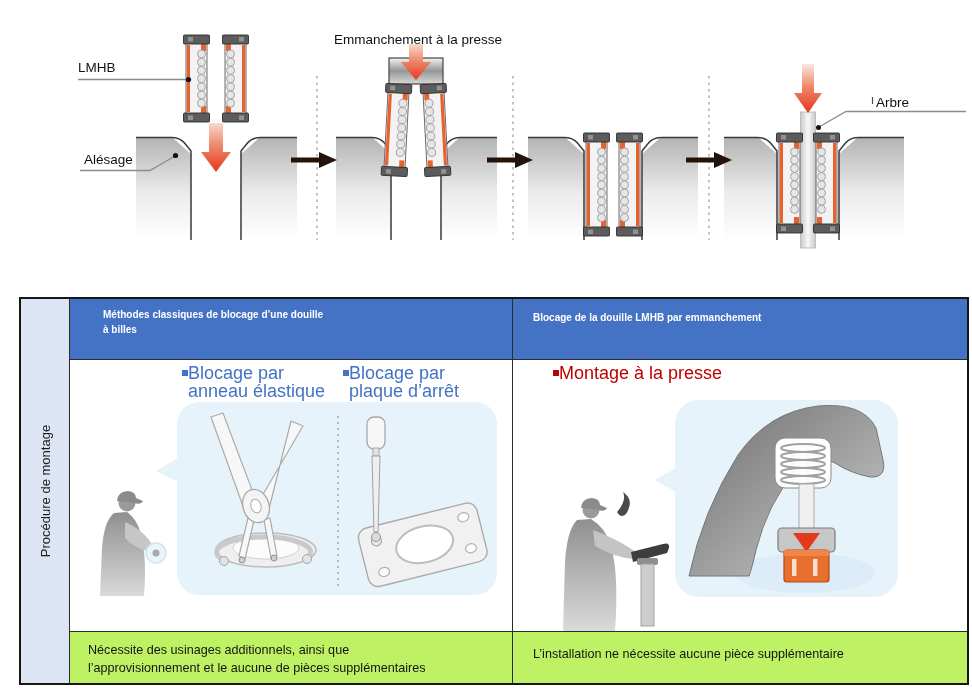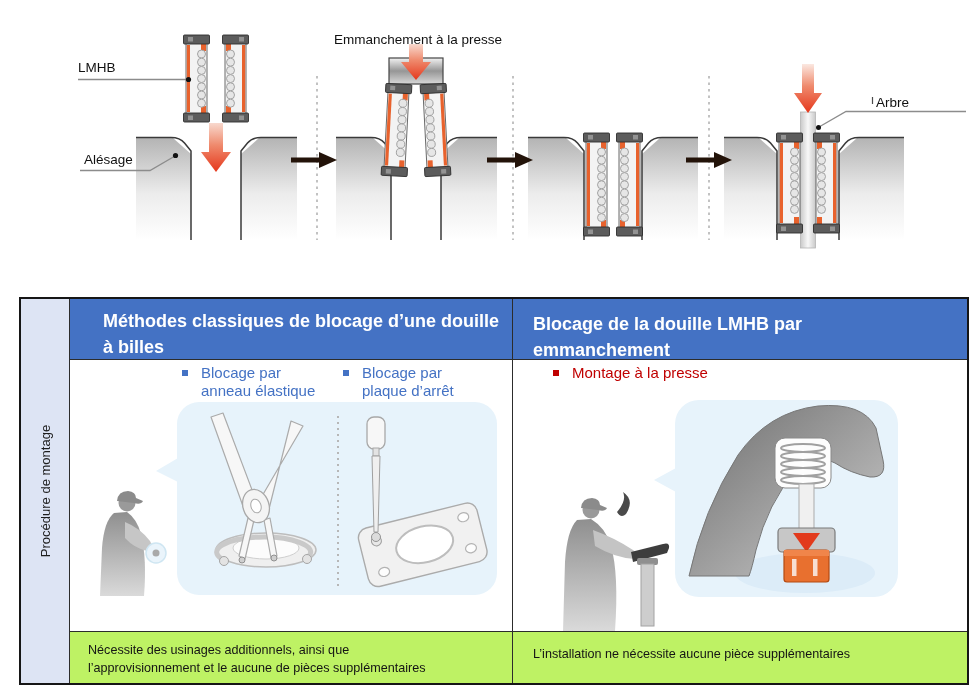--- a/index.html
+++ b/index.html
@@ -9,28 +9,28 @@
   .dlbl{font-size:13.5px;fill:#111;}
   .diagram{position:absolute;left:0;top:0;}
   
   .tbl{position:absolute;left:19px;top:297px;width:950px;height:388px;box-sizing:border-box;
        border:2px solid #161616;display:grid;
        grid-template-columns:49px 443px 454px;grid-template-rows:61px 1fr 51px;}
   .tbl>div{box-sizing:border-box;}
   .side{grid-column:1;grid-row:1/4;background:#dde4f4;border-right:1.5px solid #2c2c2c;position:relative;}
   .side span{position:absolute;left:50%;top:50%;transform:translate(-50%,-50%) rotate(-90deg);
              white-space:nowrap;font-size:13px;color:#1d1d1d;}
-  .head{background:#4472c4;color:#fff;font-weight:bold;font-size:18px;line-height:1.45;}
+  .head{background:#4472c4;color:#fff;font-weight:bold;font-size:10px;line-height:1.45;}
   .head1{grid-column:2;grid-row:1;padding:9px 8px 0 33px;border-right:1.5px solid #2c2c2c;border-bottom:1.5px solid #2c2c2c;}
   .head2{grid-column:3;grid-row:1;padding:12px 24px 0 20px;border-bottom:1.5px solid #2c2c2c;}
   .head span{display:block;}
   .body1{grid-column:2;grid-row:2;background:#fff;position:relative;border-right:1.5px solid #2c2c2c;border-bottom:1.5px solid #2c2c2c;}
   .body2{grid-column:3;grid-row:2;background:#fff;position:relative;border-bottom:1.5px solid #2c2c2c;text-align:right;}
   .body1 svg,.body2 svg{position:absolute;left:0;top:0;}
-  .bullet{position:absolute;display:flex;gap:13px;font-size:15px;line-height:18px;}
+  .bullet{position:absolute;display:flex;gap:0;font-size:18px;line-height:18px;}
   .b-blue{color:#4472c4;}
   .b-red{color:#c00000;}
   .sq{width:6px;height:6px;background:currentColor;margin-top:6px;flex:0 0 auto;}
   .bl span{display:block;}
   .foot{background:#bef264;font-size:12.6px;line-height:1.45;color:#141414;}
   .foot1{grid-column:2;grid-row:3;padding:9px 6px 0 18px;border-right:1.5px solid #2c2c2c;}
   .foot2{grid-column:3;grid-row:3;padding:13px 6px 0 20px;}
   .foot span{display:block;}
 </style>
 </head>
@@ -422,16 +422,16 @@
             <span>Montage  à la presse</span>
           </span>
       </div>
     </div>
 
     <div class="foot foot1">
       <span>Nécessite des usinages additionnels, ainsi que</span>
       <span>l’approvisionnement et le aucune de pièces supplémentaires</span>
     </div>
     <div class="foot foot2">
-      <span>L’installation  ne nécessite aucune pièce  supplémentaires</span>
+      <span>L’installation  ne nécessite aucune pièce  supplémentaire</span>
     </div>
   </div>
 </div>
 
 </body></html>

